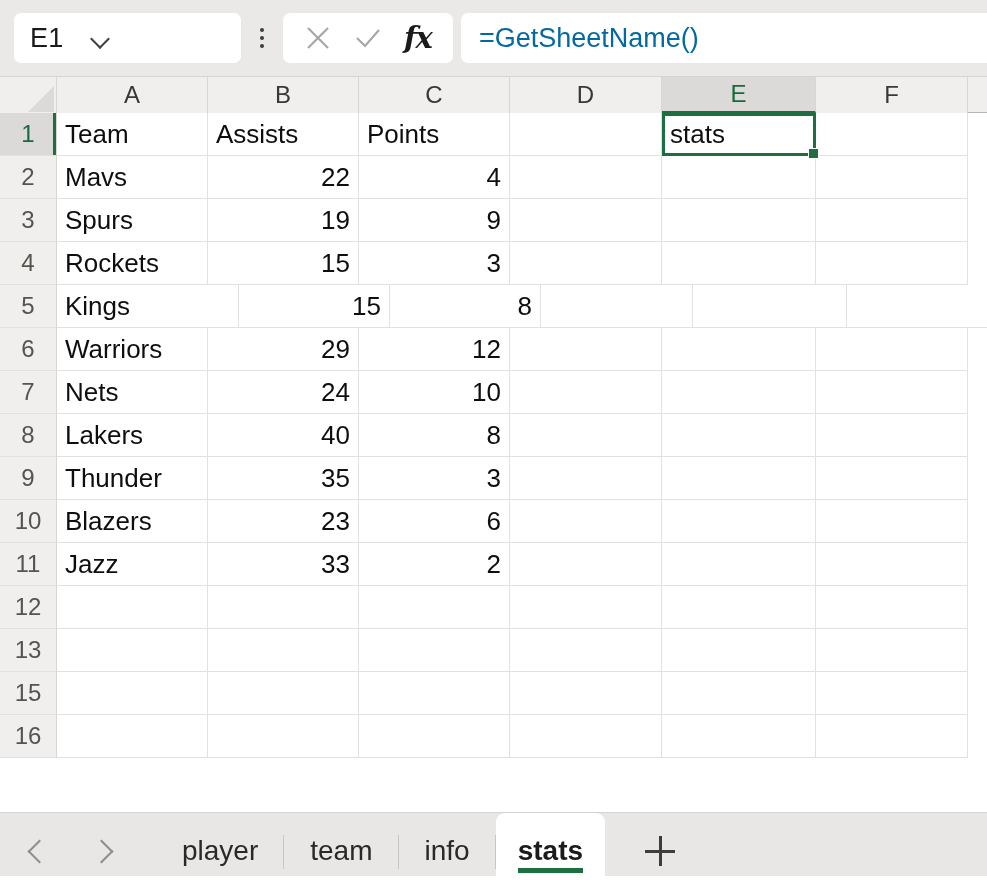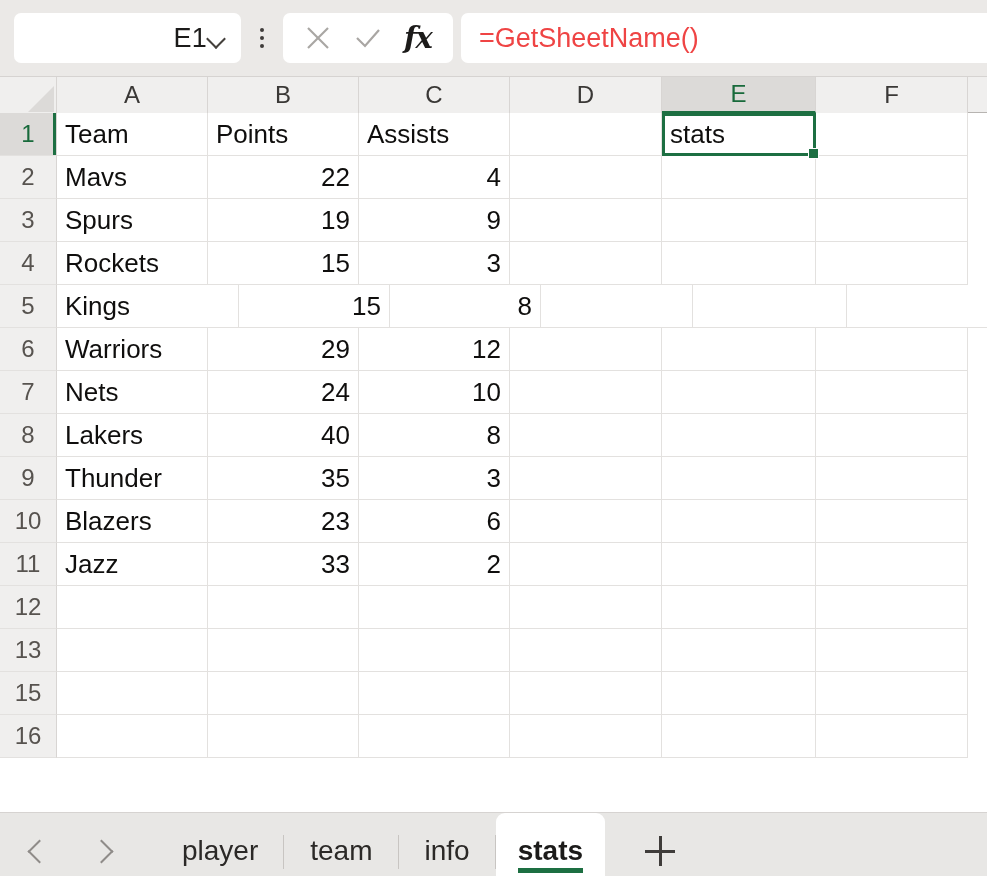--- a/index.html
+++ b/index.html
@@ -28,24 +28,25 @@
     align-items: center;
   }
   .name-box {
     margin-left: 14px;
     width: 227px;
     height: 50px;
     background: #ffffff;
     border-radius: 7px;
     display: flex;
     align-items: center;
-    justify-content: flex-end;
+    justify-content: flex-start;
     box-sizing: border-box;
     padding: 0 14px 0 16px;
     cursor: default;
+    gap: 28px;
   }
   .name-box-text {
     font-size: 27px;
     color: #1c1b1a;
     letter-spacing: .2px;
   }
   .chev-down {
     width: 20px; height: 12px;
     position: relative;
   }
@@ -109,21 +110,21 @@
     margin-right: 0;
     flex: 1 1 auto;
     height: 50px;
     background: #ffffff;
     border-radius: 7px 0 0 7px;
     display: flex;
     align-items: center;
     padding-left: 18px;
     box-sizing: border-box;
     font-size: 27px;
-    color: #ef4444;
+    color: #0369a1;
     overflow: hidden;
     white-space: nowrap;
     cursor: text;
   }
 
   
   .grid-wrap {
     position: absolute;
     left: 0; top: 77px;
     width: 987px;
@@ -401,22 +402,22 @@
         <div class="col-head" style="width: 152px;">D</div>
         <div class="col-head selected" style="width: 154px;">E</div>
         <div class="col-head" style="width: 152px;">F</div>
       </div>
   </div>
 
   <div class="rows-area" id="rows-host">
       <div class="grid-row">
         <div class="row-head selected">1</div>
         <div class="cell txt" style="width: 151px;">Team</div>
+        <div class="cell txt" style="width: 151px;">Assists</div>
         <div class="cell txt" style="width: 151px;">Points</div>
-        <div class="cell txt" style="width: 151px;">Assists</div>
         <div class="cell txt" style="width: 152px;"></div>
         <div class="cell txt" style="width: 154px;">stats</div>
         <div class="cell txt" style="width: 152px;"></div>
       </div>
       <div class="grid-row">
         <div class="row-head">2</div>
         <div class="cell txt" style="width: 151px;">Mavs</div>
         <div class="cell num" style="width: 151px;">22</div>
         <div class="cell num" style="width: 151px;">4</div>
         <div class="cell txt" style="width: 152px;"></div>

